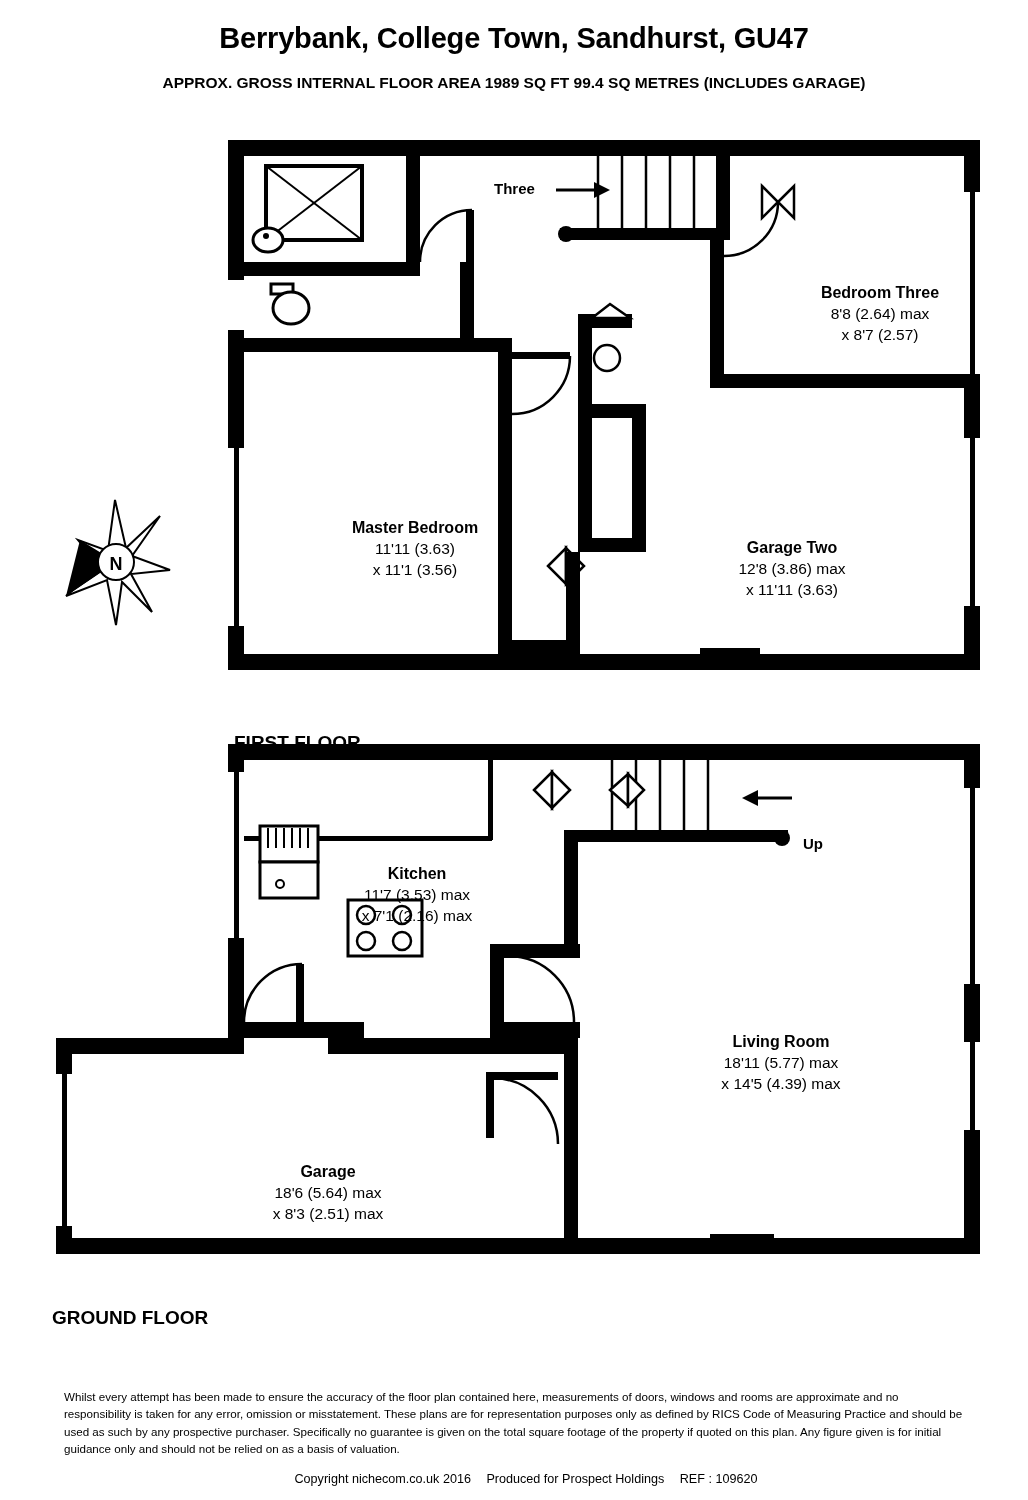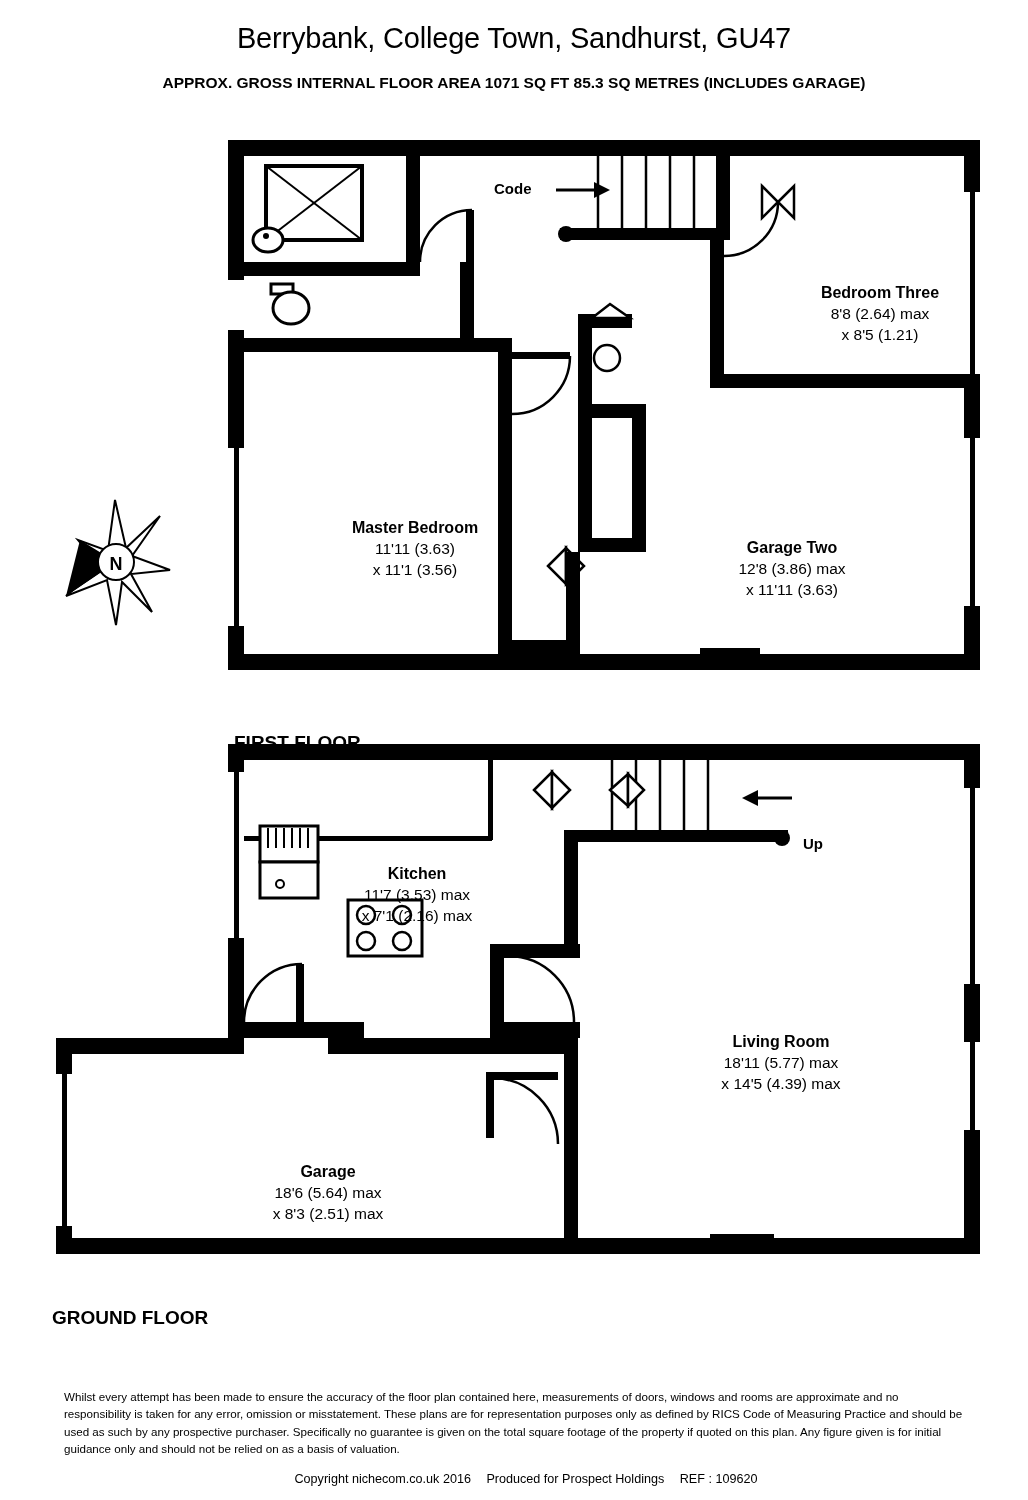--- a/index.html
+++ b/index.html
@@ -11,21 +11,21 @@
     font-family: "Liberation Sans", sans-serif;
     color: #000000;
     position: relative;
     overflow: hidden;
   }
   .title {
     position: absolute;
     left: 0; top: 22px; width: 1028px;
     text-align: center;
     font-size: 29px;
-    font-weight: normal;
+    font-weight: bold;
     letter-spacing: -0.2px;
   }
   .subtitle {
     position: absolute;
     left: 0; top: 74px; width: 1028px;
     text-align: center;
     font-size: 15.5px;
     font-weight: bold;
   }
   .floor-label {
@@ -65,21 +65,21 @@
     text-align: center;
     font-size: 12.6px;
     font-weight: normal;
   }
   .copyright span { margin: 0 6px; }
 </style>
 </head>
 <body>
 
 <div class="title">Berrybank, College Town, Sandhurst, GU47</div>
-<div class="subtitle">APPROX. GROSS INTERNAL FLOOR AREA 1071 SQ FT 85.3 SQ METRES (INCLUDES GARAGE)</div>
+<div class="subtitle">APPROX. GROSS INTERNAL FLOOR AREA 1989 SQ FT 99.4 SQ METRES (INCLUDES GARAGE)</div>
 
 <svg class="plan-svg" width="1028" height="1500">
 
   <g>
 
     <rect x="228" y="140" width="752" height="16" fill="#000"></rect>
 
     <rect x="228" y="654" width="752" height="16" fill="#000"></rect>
 
     <rect x="228" y="140" width="16" height="128" fill="#000"></rect>
@@ -243,27 +243,27 @@
 
   <g>
     <polygon points="115,500 126,548 160,516 132,556 170,570 131,574 152,612 122,582 116,625 107,580 66,596 100,566 78,540 108,551" fill="#fff" stroke="#000" stroke-width="2"></polygon>
     <polygon points="116,562 66,596 102,566" fill="#000"></polygon>
     <polygon points="116,562 66,596 80,540" fill="#000"></polygon>
     <circle cx="116" cy="562" r="18" fill="#fff" stroke="#000" stroke-width="2"></circle>
     <text x="116" y="570" text-anchor="middle" font-family="Liberation Sans, sans-serif" font-size="18" font-weight="bold" fill="#000">N</text>
   </g>
 </svg>
 
-<div class="flow-label" style="left:494px; top:180px;">Code</div>
+<div class="flow-label" style="left:494px; top:180px;">Three</div>
 <div class="flow-label" style="left:803px; top:835px;text-align:right;">Up</div>
 
 <div class="room-label" style="left:800px; top:245px; width:160px;">
   <div class="name">Bedroom Three</div>
   <div>8'8 (2.64) max</div>
-  <div>x 8'5 (1.21)</div>
+  <div>x 8'7 (2.57)</div>
 </div>
 
 <div class="room-label" style="left:330px; top:480px; width:170px;">
   <div class="name">Master Bedroom</div>
   <div>11'11 (3.63)</div>
   <div>x 11'1 (3.56)</div>
 </div>
 
 <div class="room-label" style="left:712px; top:500px; width:160px;">
   <div class="name">Garage Two</div>

